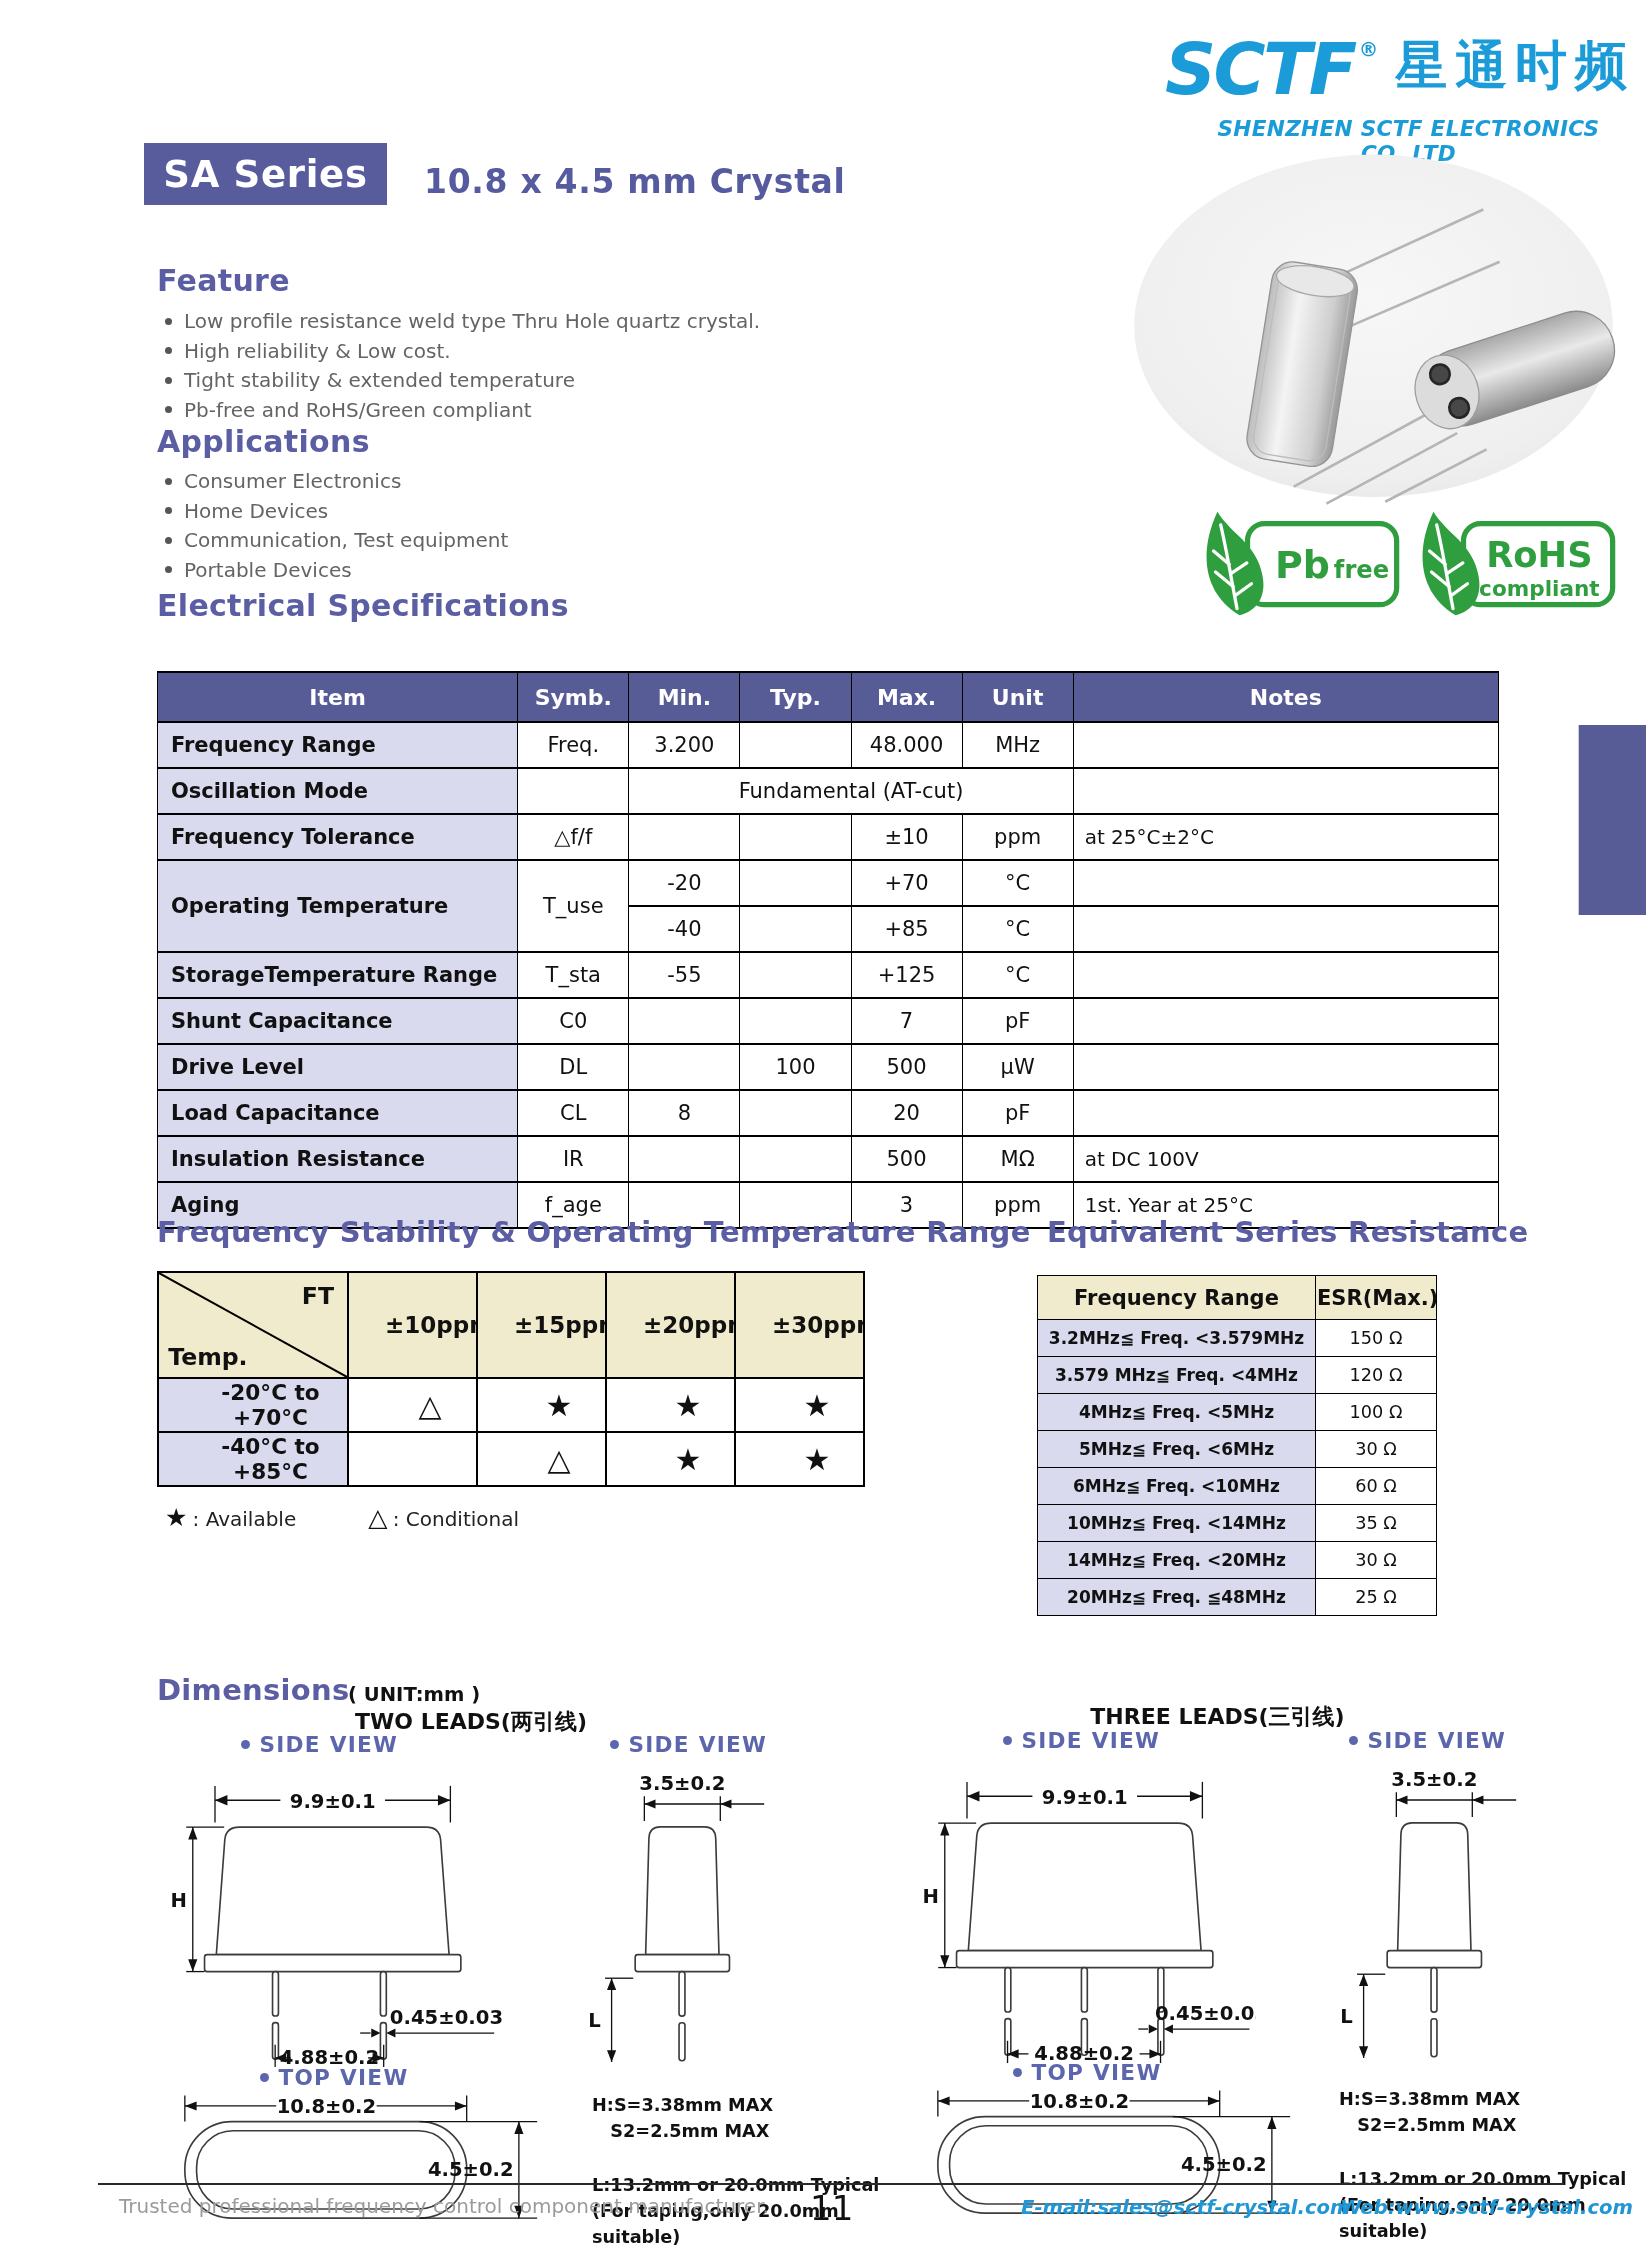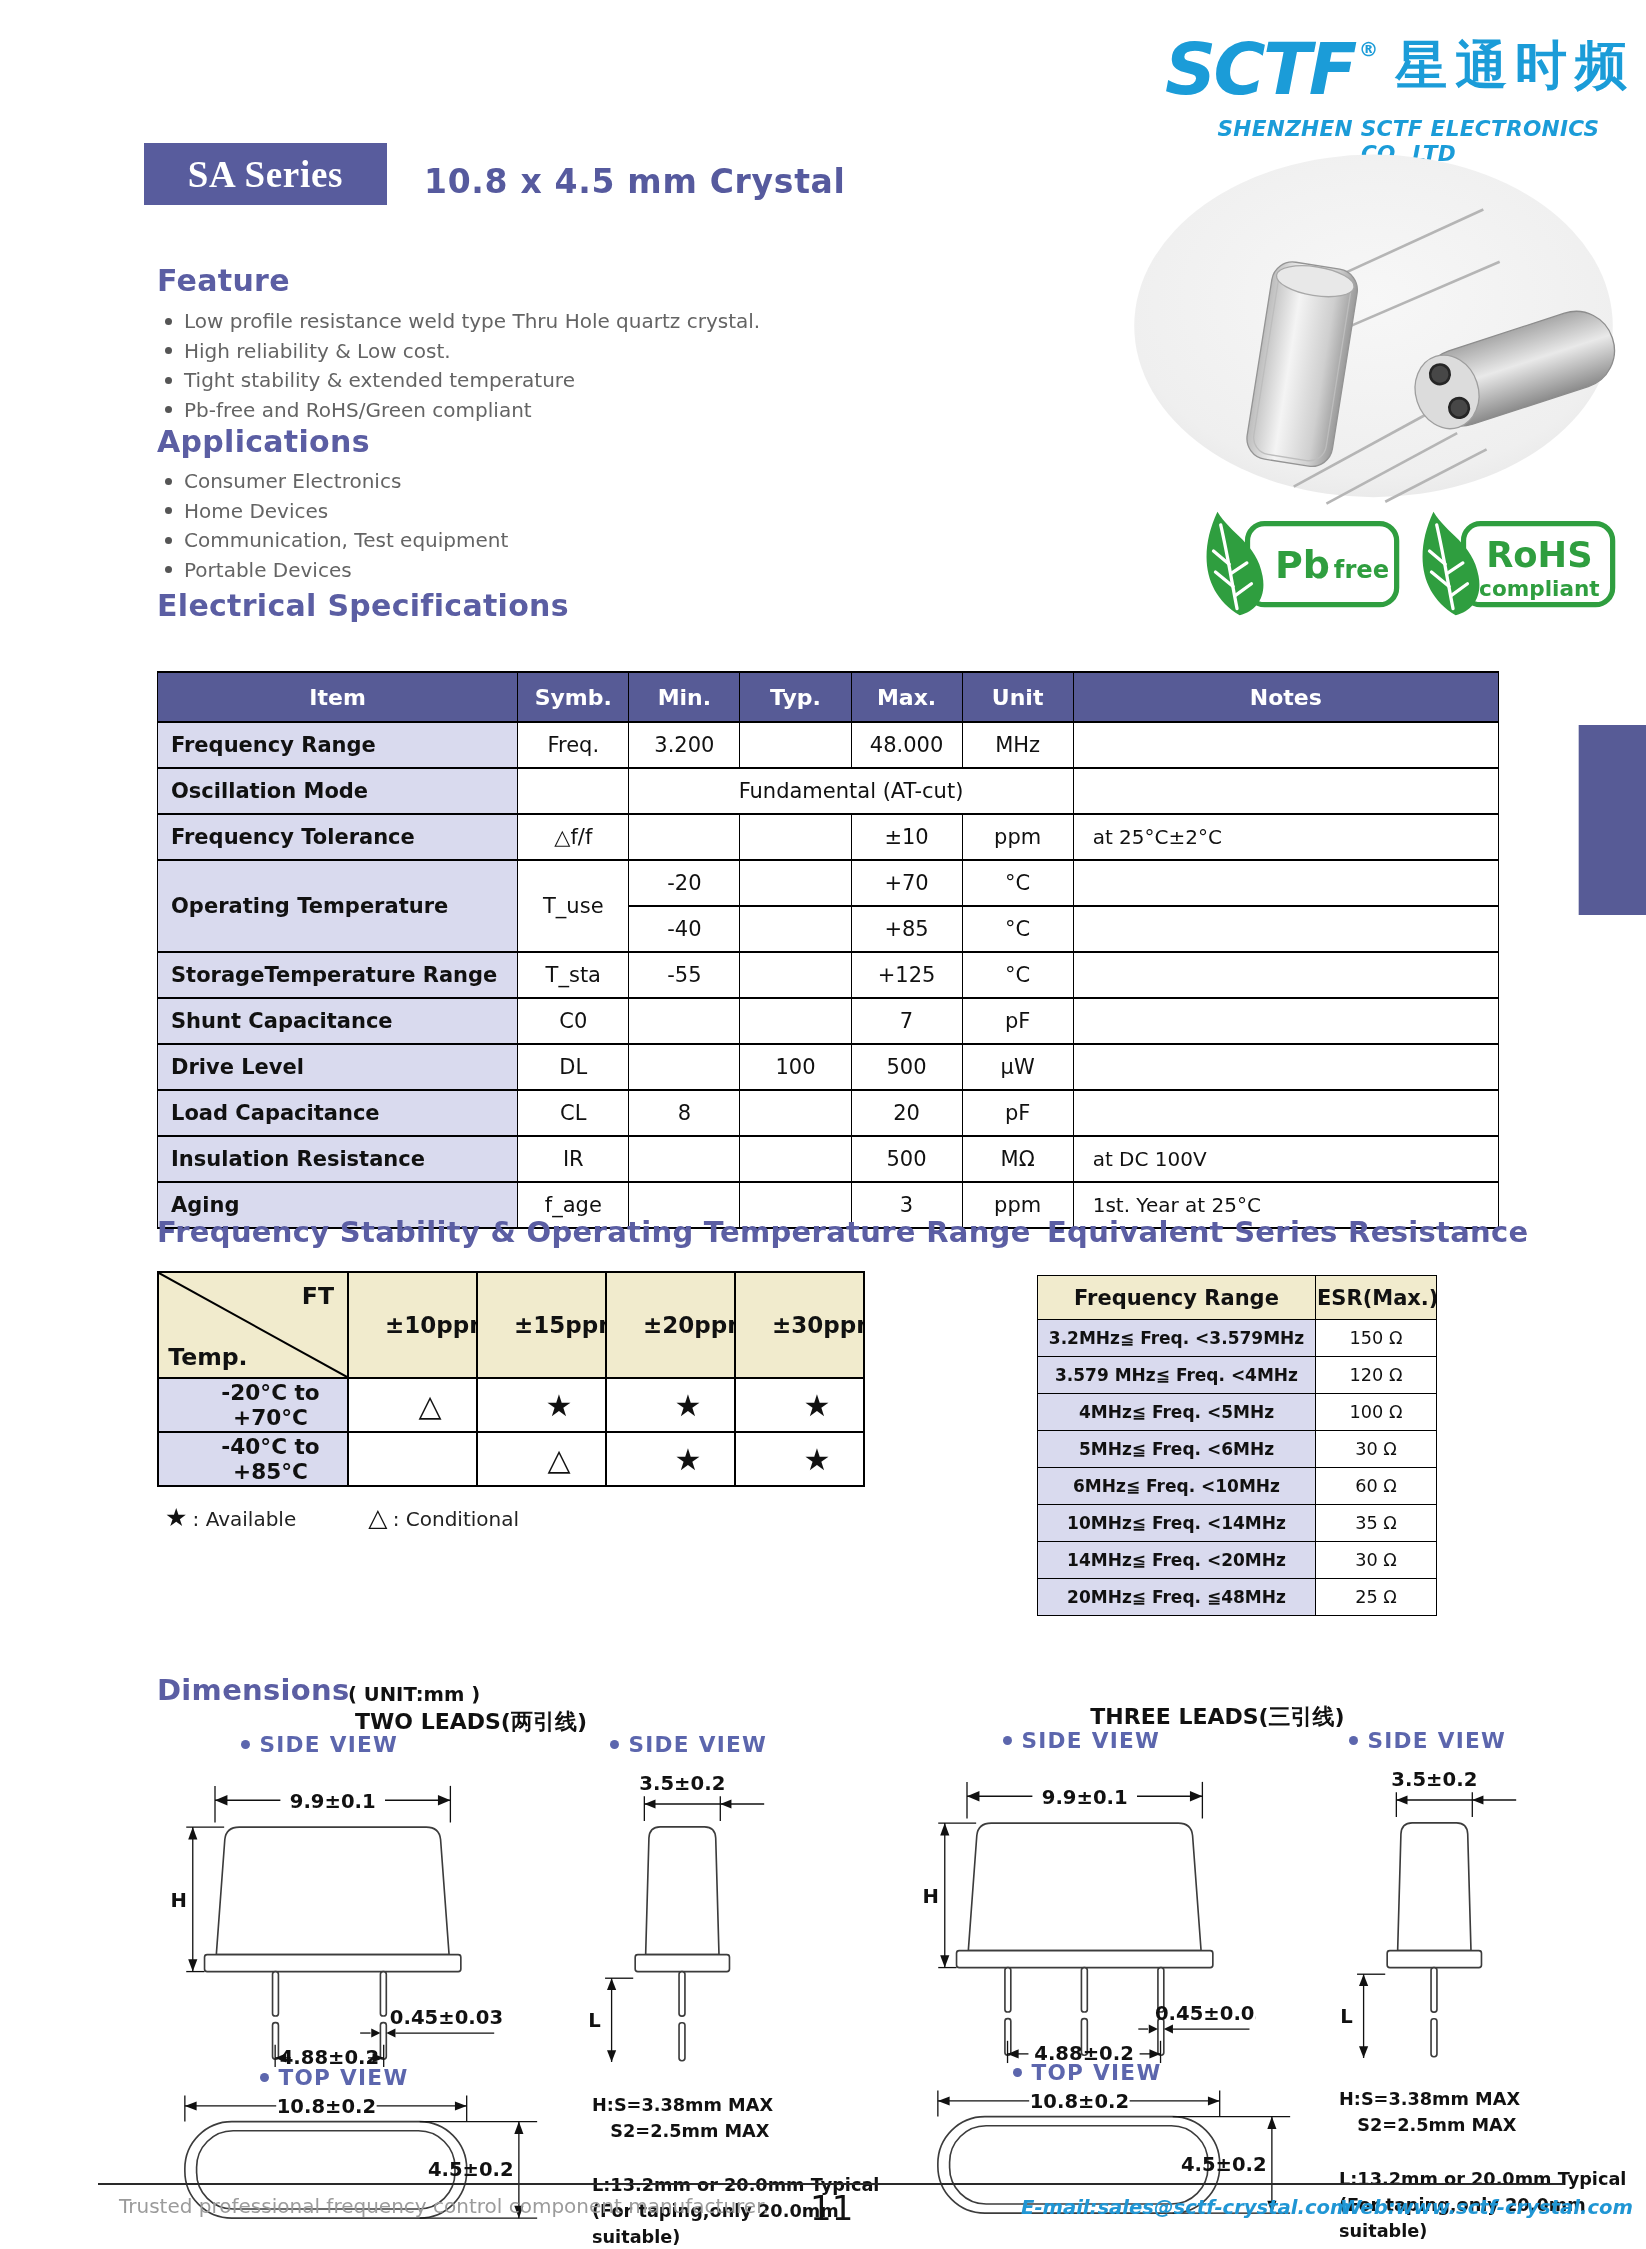--- a/index.html
+++ b/index.html
@@ -8,21 +8,21 @@
   .abs{position:absolute;}
 
   
   .logo-row{left:1165px;top:34px;display:flex;align-items:flex-start;color:#1b9cd8;}
   .logo-sctf{font-size:71px;font-weight:800;font-style:italic;letter-spacing:-2.6px;line-height:1;}
   .logo-reg{font-size:19.6px;font-weight:700;margin:3.9px 0 0 3.9px;}
   .logo-cn{font-size:52px;font-weight:700;letter-spacing:7.9px;margin:5.2px 0 0 17px;line-height:1;}
   .logo-company{left:1170px;top:116px;font-size:21.6px;font-weight:700;font-style:italic;color:#1b9cd8;letter-spacing:0.3px;text-align:center;}
 
   
-  .series-box{left:144px;top:143px;width:243px;height:62px;background:#585c9d;display:flex;align-items:center;justify-content:center;font-family:Liberation Serif, serif;}
+  .series-box{left:144px;top:143px;width:243px;height:62px;background:#585c9d;display:flex;align-items:center;justify-content:center;}
   .series-box span{color:#fff;font-size:37px;font-weight:800;letter-spacing:0.7px;}
   .product-sub{left:424px;top:162px;font-size:33px;font-weight:800;color:#565a9e;letter-spacing:0.7px;}
 
   
   .h1{font-size:30px;font-weight:800;color:#5b5ea3;letter-spacing:0.3px;}
   .h2{font-size:29px;font-weight:800;color:#5b5ea3;letter-spacing:0.3px;}
 
   
   .blist{display:flex;flex-direction:column;gap:4.6px;}
   .brow{display:flex;align-items:flex-start;}
@@ -30,21 +30,21 @@
   .btxt{font-size:20px;color:#646464;line-height:25px;}
 
   
   table{border-collapse:collapse;table-layout:fixed;}
   .elec{left:157px;top:643px;width:1342px;margin-top:28px;}
   .elec th,.elec td{border:solid #000;border-width:2.6px 1.3px;overflow:hidden;}
   .elec th{background:#575b96;color:#fff;font-size:22px;font-weight:700;height:46px;text-align:center;}
   .elec td{height:42px;font-size:21px;background:#fff;}
   .elec td.item{background:#d9daee;font-weight:700;text-align:left;padding-left:13px;}
   .elec td.val{text-align:center;font-weight:400;}
-  .elec td.note{text-align:left;padding-left:19px;font-weight:400;font-size:20px;}
+  .elec td.note{text-align:left;padding-left:11px;font-weight:400;font-size:20px;}
 
   
   .stab{left:157px;top:1271px;width:705px;}
   .stab th,.stab td{border:2px solid #000;overflow:hidden;padding-left:36px;}
   .stab th{background:#f1ebcd;font-size:23px;font-weight:700;height:102px;text-align:right;color:#111;}
   .stab th.corner{position:relative;padding:0;}
   .corner-ft{position:absolute;right:13px;top:9.2px;font-size:23.6px;font-weight:700;}
   .corner-temp{position:absolute;left:9.2px;bottom:6.5px;font-size:23.6px;font-weight:700;}
   .stab td{height:48px;text-align:center;background:#fff;}
   .stab td.rlabel{background:#d9daee;font-weight:700;font-size:21.6px;}

